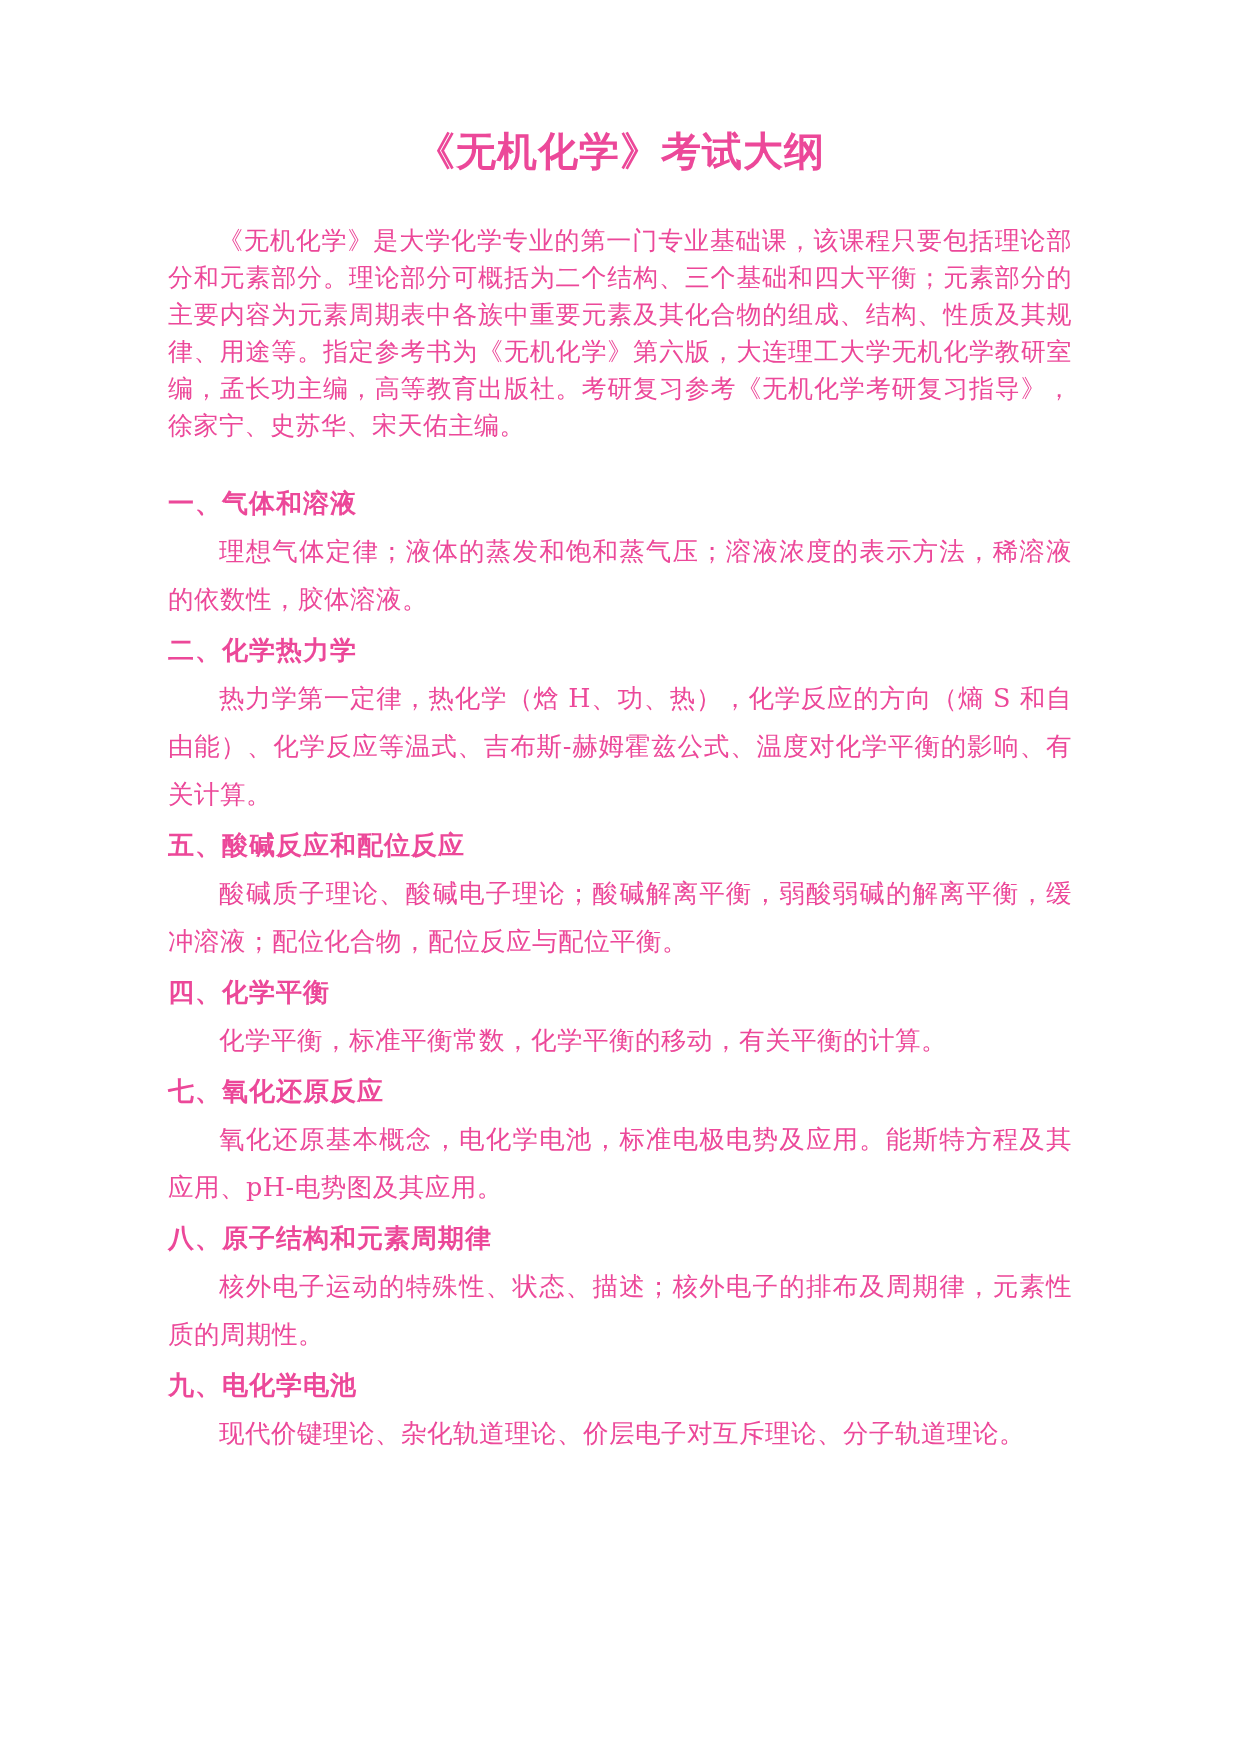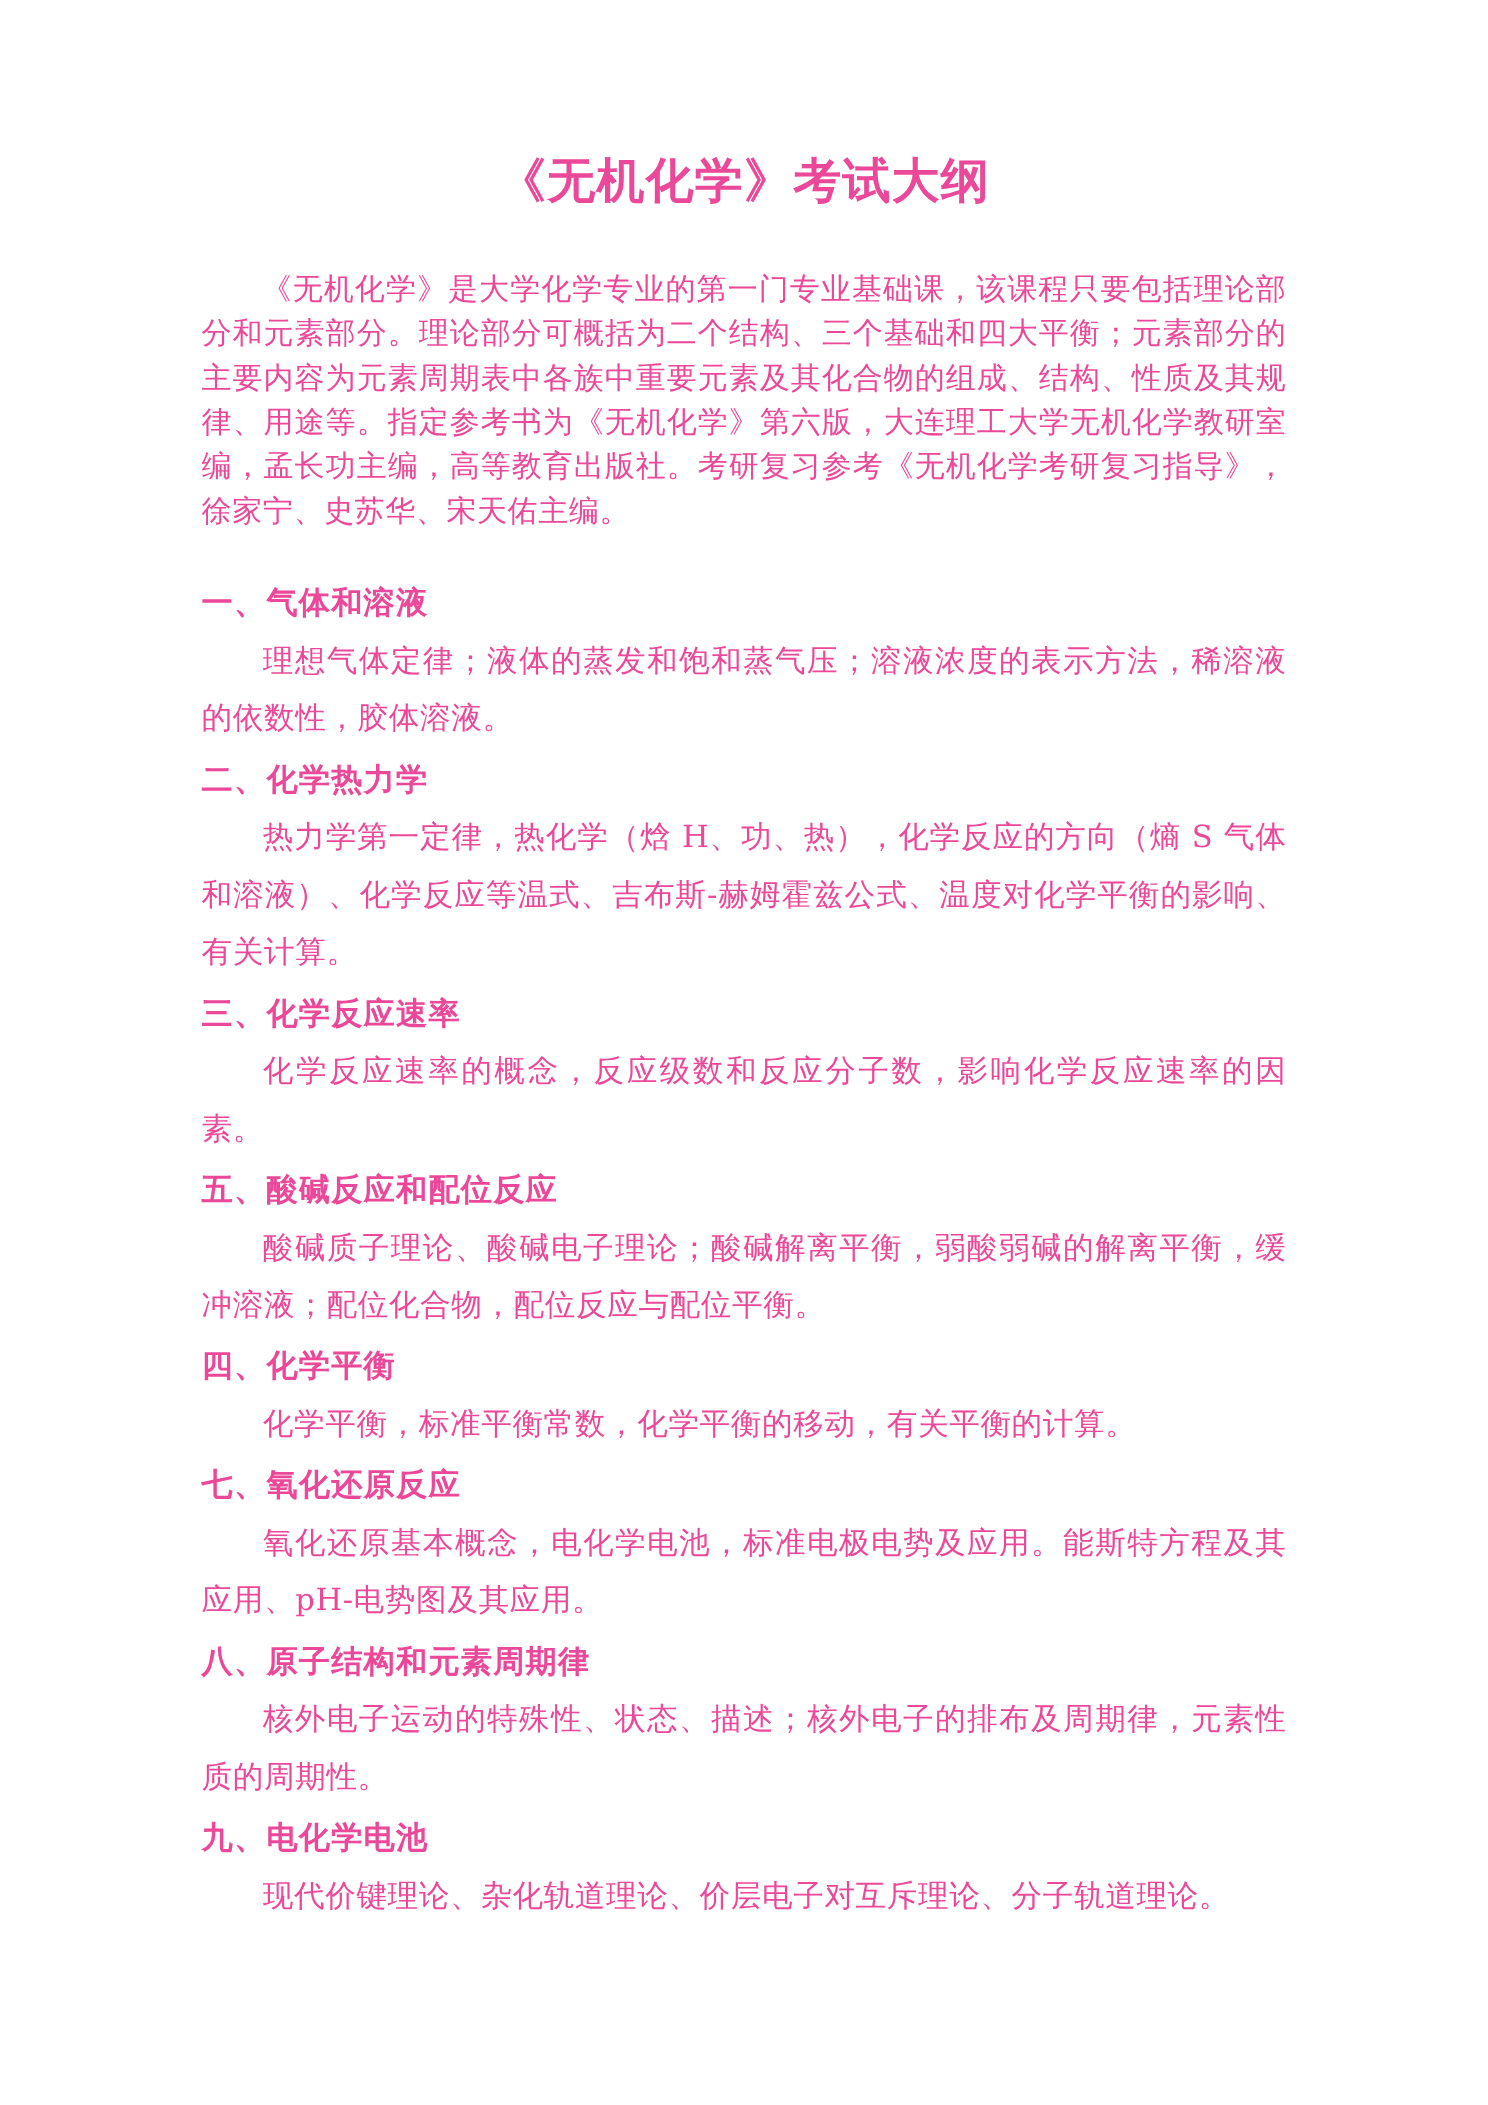--- a/index.html
+++ b/index.html
@@ -71,27 +71,23 @@
     <h1 class="title">《无机化学》考试大纲</h1>
     <p class="intro">《无机化学》是大学化学专业的第一门专业基础课，该课程只要包括理论部分和元素部分。理论部分可概括为二个结构、三个基础和四大平衡；元素部分的主要内容为元素周期表中各族中重要元素及其化合物的组成、结构、性质及其规律、用途等。指定参考书为《无机化学》第六版，大连理工大学无机化学教研室编，孟长功主编，高等教育出版社。考研复习参考《无机化学考研复习指导》，徐家宁、史苏华、宋天佑主编。</p>
     <div class="sections" id="sections">
   <section class="section">
     <h2 class="section-heading">一、气体和溶液</h2>
     <p class="section-body">理想气体定律；液体的蒸发和饱和蒸气压；溶液浓度的表示方法，稀溶液的依数性，胶体溶液。</p>
   </section>
 
   <section class="section">
     <h2 class="section-heading">二、化学热力学</h2>
-    <p class="section-body">热力学第一定律，热化学（焓 H、功、热），化学反应的方向（熵 S 气体和溶液）、化学反应等温式、吉布斯-赫姆霍兹公式、温度对化学平衡的影响、有关计算。</p>
+    <p class="section-body">热力学第一定律，热化学（焓 H、功、热），化学反应的方向（熵 S 和自由能）、化学反应等温式、吉布斯-赫姆霍兹公式、温度对化学平衡的影响、有关计算。</p>
   </section>
 
-  <section class="section">
-    <h2 class="section-heading">三、化学反应速率</h2>
-    <p class="section-body">化学反应速率的概念，反应级数和反应分子数，影响化学反应速率的因素。</p>
-  </section>
 
   <section class="section">
     <h2 class="section-heading">五、酸碱反应和配位反应</h2>
     <p class="section-body">酸碱质子理论、酸碱电子理论；酸碱解离平衡，弱酸弱碱的解离平衡，缓冲溶液；配位化合物，配位反应与配位平衡。</p>
   </section>
 
   <section class="section">
     <h2 class="section-heading">四、化学平衡</h2>
     <p class="section-body">化学平衡，标准平衡常数，化学平衡的移动，有关平衡的计算。</p>
   </section>

